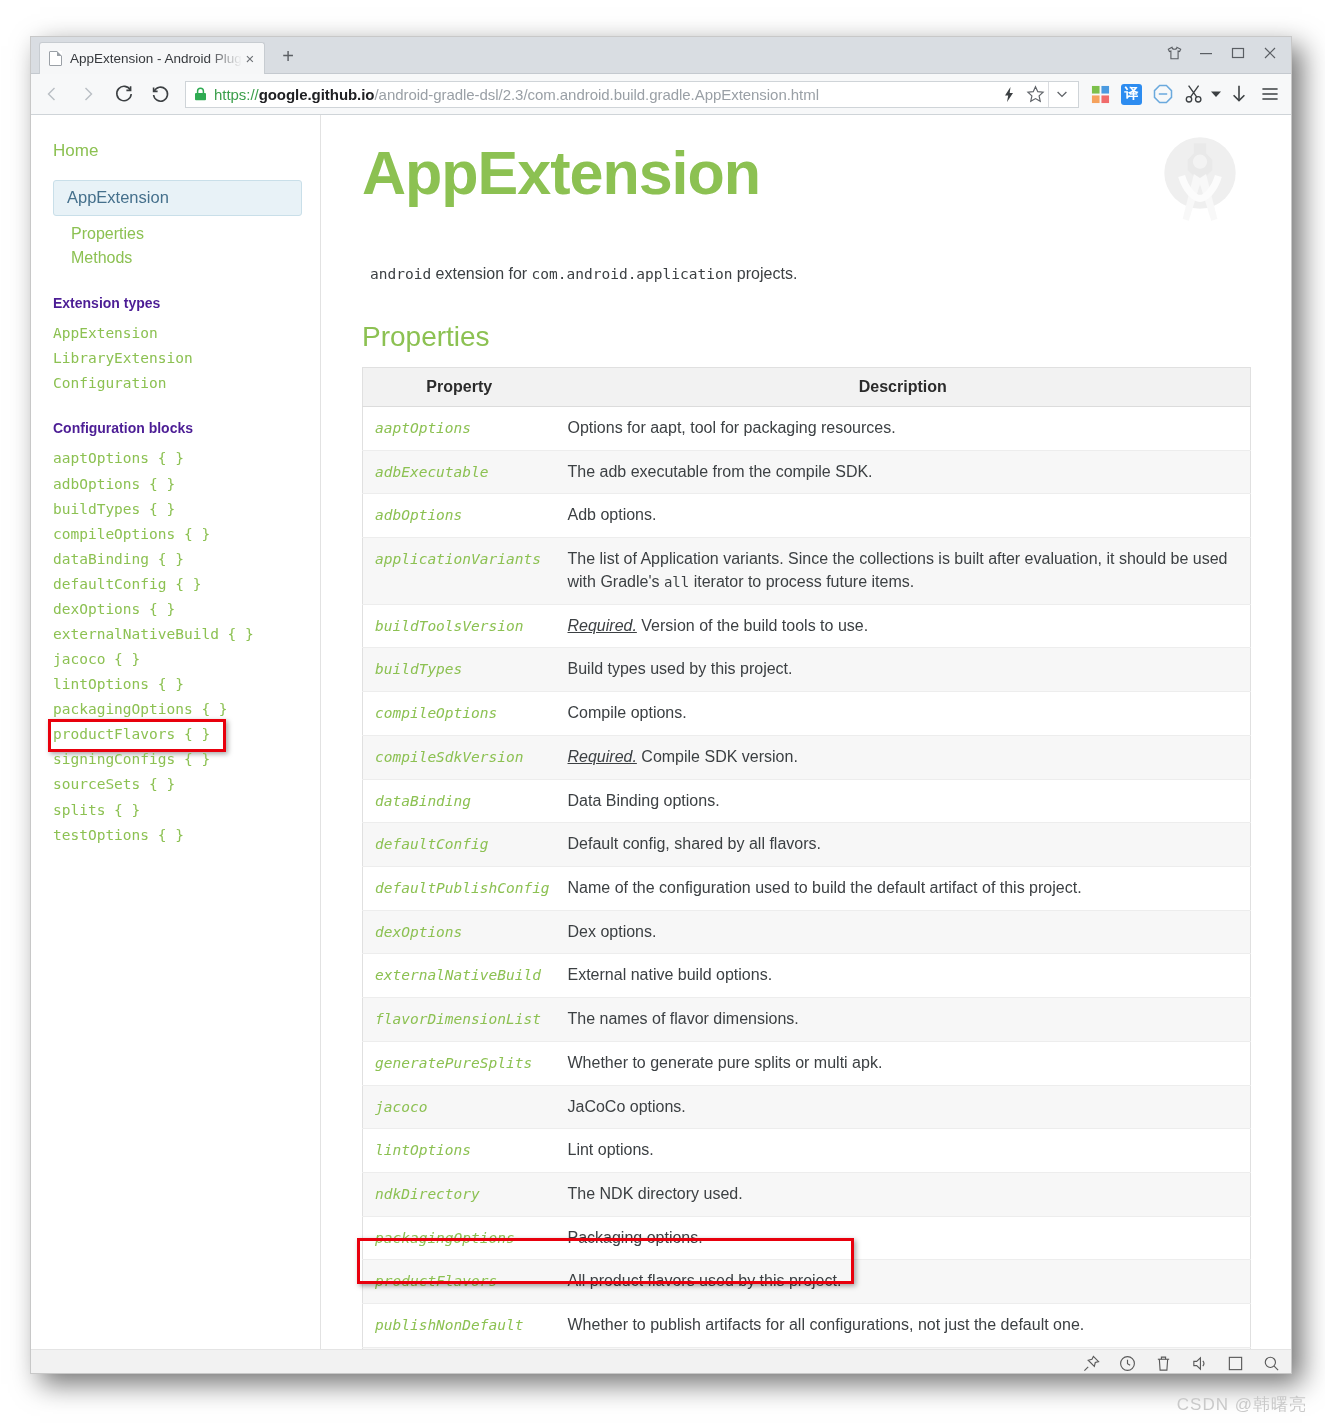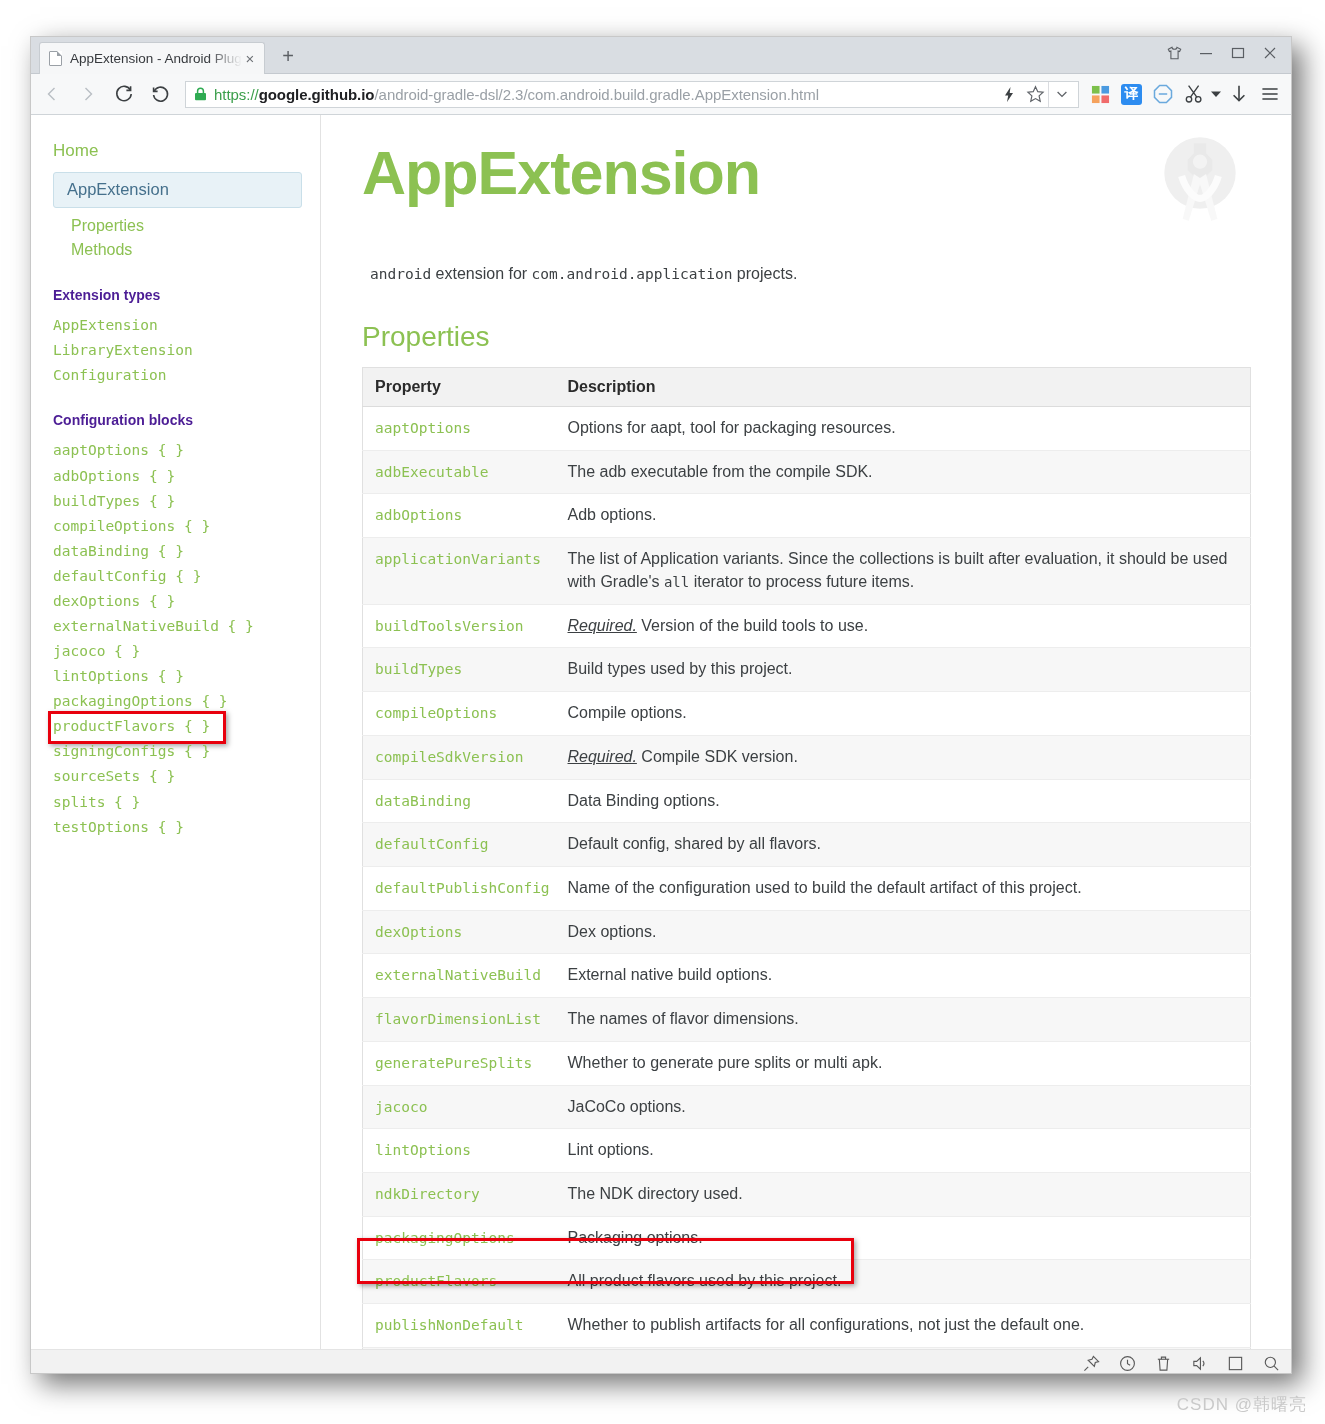--- a/index.html
+++ b/index.html
@@ -154,21 +154,21 @@
     padding: 24px 0 0 22px;
     border-right: 1px solid #e2e2e2;
     background: #ffffff;
   }
   .side-link {
     display: block;
     color: #8cc152;
     font-size: 16.5px;
     line-height: 1.45;
   }
-  #home-link { margin-bottom: 8px; font-size: 17px; }
+  #home-link { margin-bottom: 16px; font-size: 17px; }
   #current-page-box {
     background: #e8f2f7;
     border: 1px solid #c9dfe9;
     border-radius: 3px;
     padding: 7px 0 8px 13px;
     margin-right: 18px;
     margin-bottom: 6px;
   }
   #current-page-box .lbl {
     color: #45708c;
@@ -244,21 +244,21 @@
   }
 
   
   #props-table {
     width: 100%;
     border-collapse: collapse;
     border: 1px solid #e0e0e0;
     table-layout: fixed;
   }
   #props-table th {
-    text-align: left;
+    text-align: center;
     background: #f2f2f2;
     border-bottom: 1px solid #dcdcdc;
     font-size: 16px;
     font-weight: bold;
     color: #2b2b2b;
     padding: 10px 12px 10px 12px;
   }
   #props-table th.c1 { width: 193px; }
   #props-table td {
     padding: 10px 12px 10px 12px;
@@ -266,20 +266,21 @@
     font-size: 16px;
     color: #3c4043;
     line-height: 1.42;
   }
   #props-table tbody tr:nth-child(odd)  { background: #ffffff; }
   #props-table tbody tr:nth-child(even) { background: #f7f7f7; }
   #props-table tbody tr { border-bottom: 1px solid #ededed; }
   td.prop .code {
     color: #8cc152;
     font-size: 14.5px;
+    font-style: italic;
   }
   .req { font-style: italic; text-decoration: underline; color:#3c4043; }
   .inline-code {
     font-family: "DejaVu Sans Mono", "Liberation Mono", monospace;
     font-size: 14px;
   }
   tr.highlighted { position: relative; }
   #row-highlight-box {
     position: absolute;
     border: 3px solid #e8000d;

